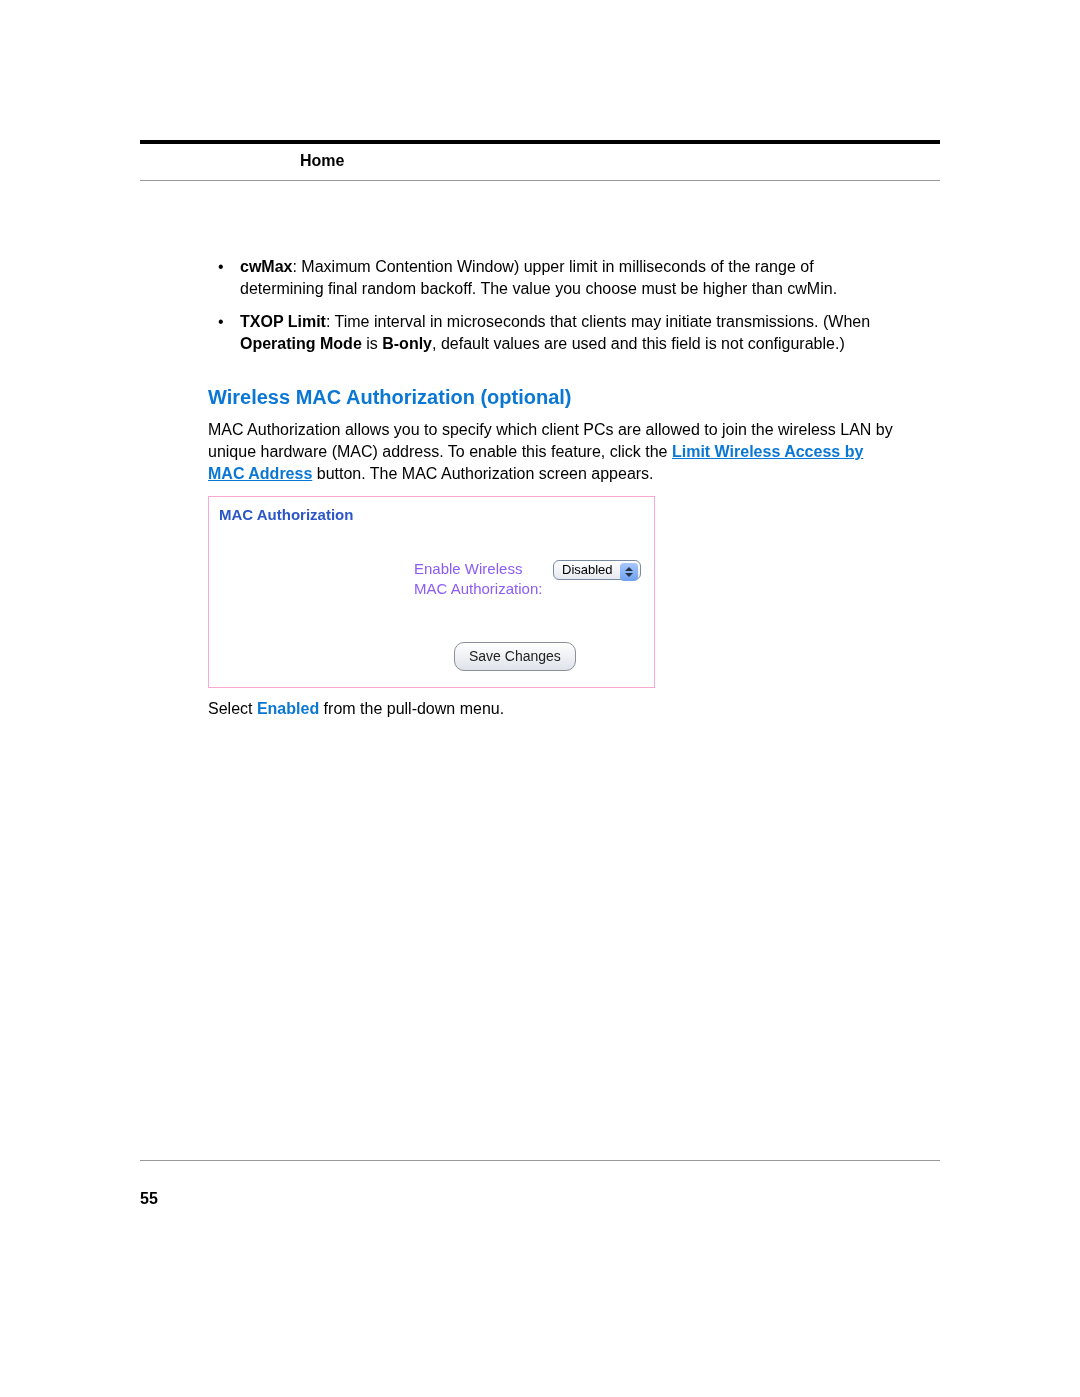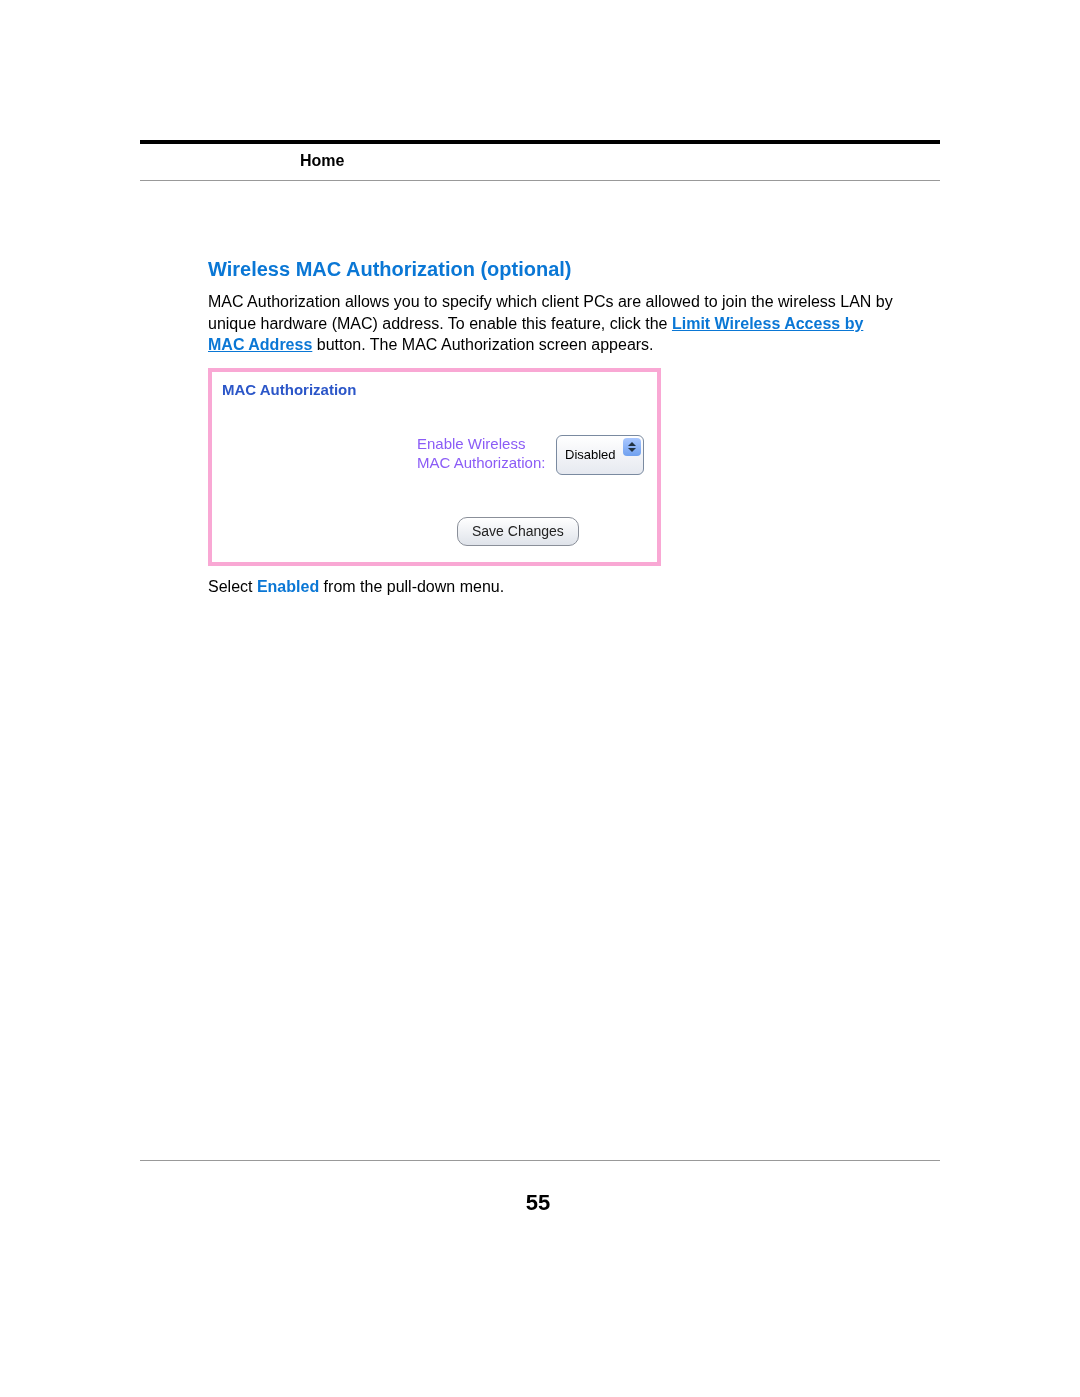--- a/index.html
+++ b/index.html
@@ -64,21 +64,21 @@
     color: #0a77d5;
     font-weight: bold;
     font-size: 20px;
     margin-top: 30px;
     margin-bottom: 8px;
   }
   .para {
     margin: 0 0 12px 0;
   }
   .screenshot-box {
-    border: 4px solid #f9a8d4;
+    border: 1px solid #f9a8d4;
     width: 445px;
     height: 190px;
     margin: 10px 0 10px 0;
     position: relative;
     background: #fff;
   }
   .screenshot-title {
     color: #2b56c8;
     font-weight: bold;
     font-family: Verdana, Arial, sans-serif;
@@ -94,21 +94,21 @@
     font-family: Verdana, Arial, sans-serif;
     font-size: 15px;
     line-height: 1.3;
     color: #8b5cf6;
   }
   .dropdown {
     position: absolute;
     top: 63px;
     left: 344px;
     width: 88px;
-    height: 40px;
+    height: 20px;
     border: 1px solid #7a8aa0;
     border-radius: 6px;
     background: linear-gradient(#ffffff, #e6e9f0);
     font-family: Verdana, Arial, sans-serif;
     font-size: 13px;
     display: flex;
     align-items: center;
     padding-left: 8px;
     box-sizing: border-box;
     cursor: pointer;
@@ -154,39 +154,45 @@
     left: 140px;
     top: 1160px;
     width: 800px;
     border-top: 1px solid #999;
   }
   .page-number {
     position: absolute;
     left: 140px;
     top: 1190px;
     width: 800px;
-    text-align: center;
-    font-size: 22px;
+    text-align: left;
+    font-size: 16px;
     font-weight: bold;
     padding-right: 4px;
     box-sizing: border-box;
   }
 </style>
 </head>
 <body>
 
 <div class="page">
 
   <div class="header-rule-thick"></div>
   <div class="header-text">Home</div>
   <div class="header-rule-thin"></div>
 
   <div class="content">
 
     <ul class="bullets">
+      <li>
+        <b>cwMax</b><span>: Maximum Contention Window) upper limit in milliseconds of the range of determining final random backoff. The value you choose must be higher than cwMin.</span>
+      </li>
+      <li>
+        <b>TXOP Limit</b><span>: Time interval in microseconds that clients may initiate transmissions. (When </span><b>Operating Mode</b><span> is </span><b>B-only</b><span>, default values are used and this field is not configurable.)</span>
+      </li>
     </ul>
 
 
     <div class="section-heading">Wireless MAC Authorization (optional)</div>
 
     <p class="para">
       <span>MAC Authorization allows you to specify which client PCs are allowed to join the wireless LAN by unique hardware (MAC) address. To enable this feature, click the </span><span class="link-bold" style="text-decoration:underline;">Limit Wireless Access by MAC Address</span><span> button. The MAC Authorization screen appears.</span>
     </p>
 
     <div class="screenshot-box">

